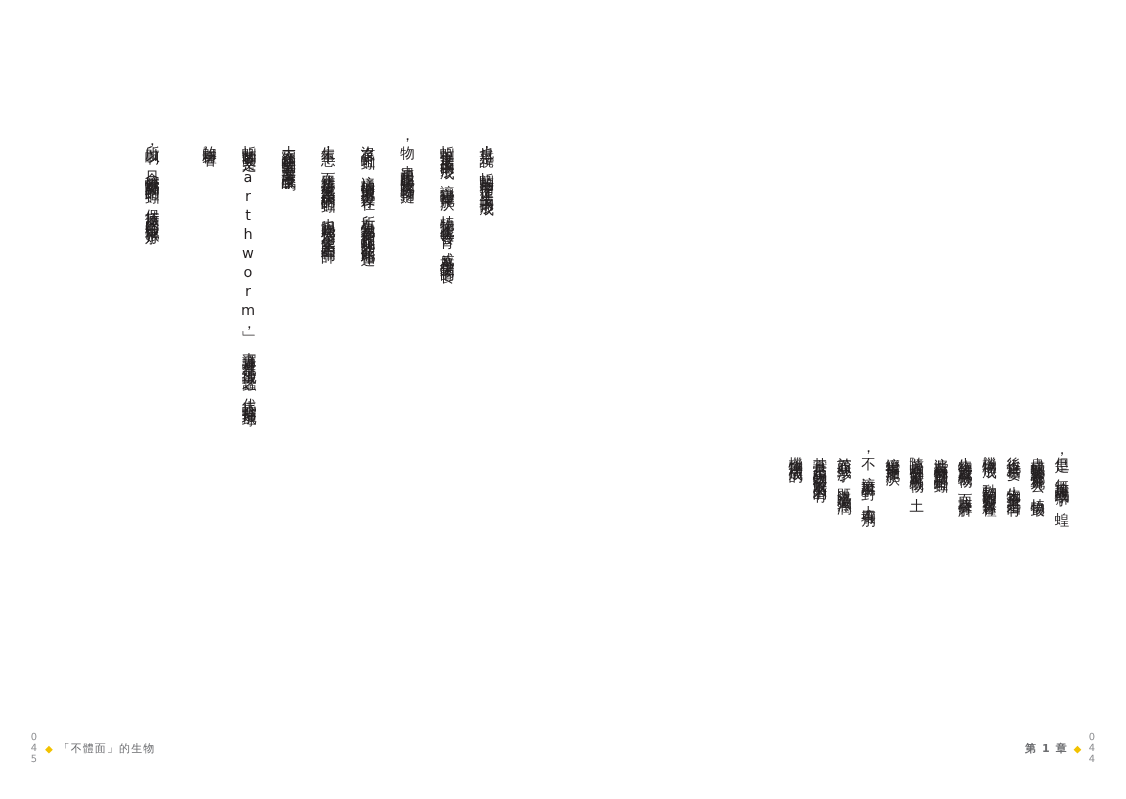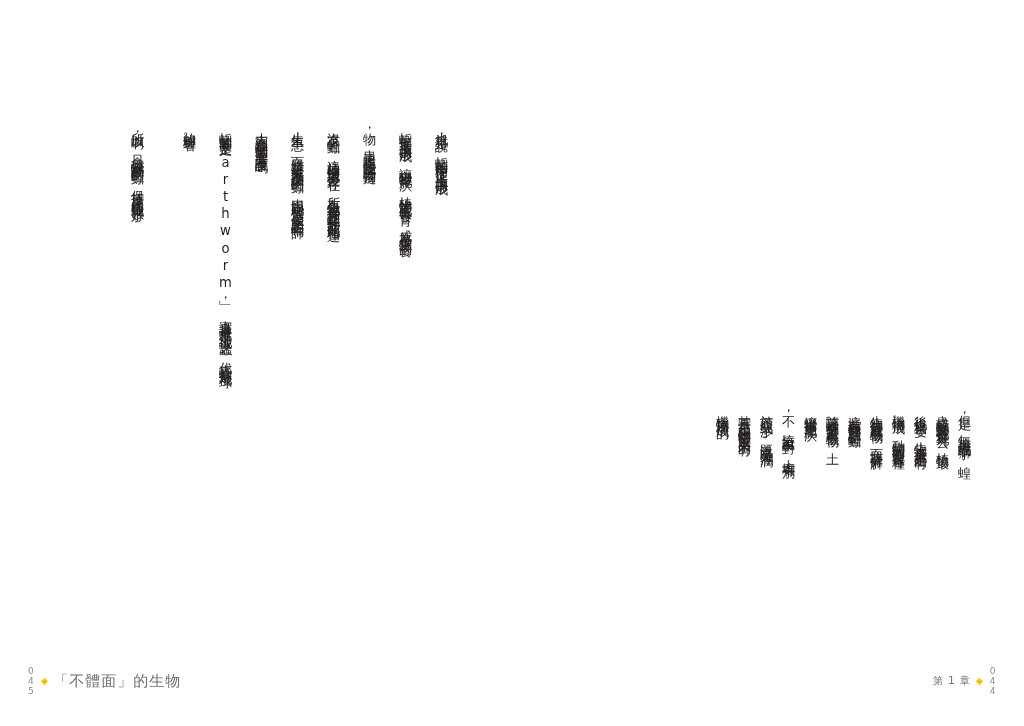--- a/index.html
+++ b/index.html
@@ -82,41 +82,42 @@
     display: flex;
     align-items: center;
   }
   .folio-left .folio-num {
     display: flex;
     flex-direction: column;
     align-items: center;
     margin-right: 2px;
   }
   .folio-left .folio-text {
-    font-size: 15px;
+    font-size: 10px;
     color: #6d6e71;
     letter-spacing: 1px;
     text-align: right;
   }
   .folio-right {
     right: 28px;
     bottom: 30px;
     display: flex;
     align-items: center;
   }
   .folio-right .folio-num {
     display: flex;
     flex-direction: column;
     align-items: center;
     margin-left: 2px;
   }
   .folio-right .folio-text {
     font-size: 10px;
     color: #6d6e71;
     letter-spacing: 1px;
+    font-weight: bold;
   }
 </style>
 </head>
 <body>
 
 <div class="spread">
 
   <div class="page-right">
 
     <div class="vcol" style="right:53px; top:405px; height:200px;">但是，無論斑馬或獅子、蝗</div>

